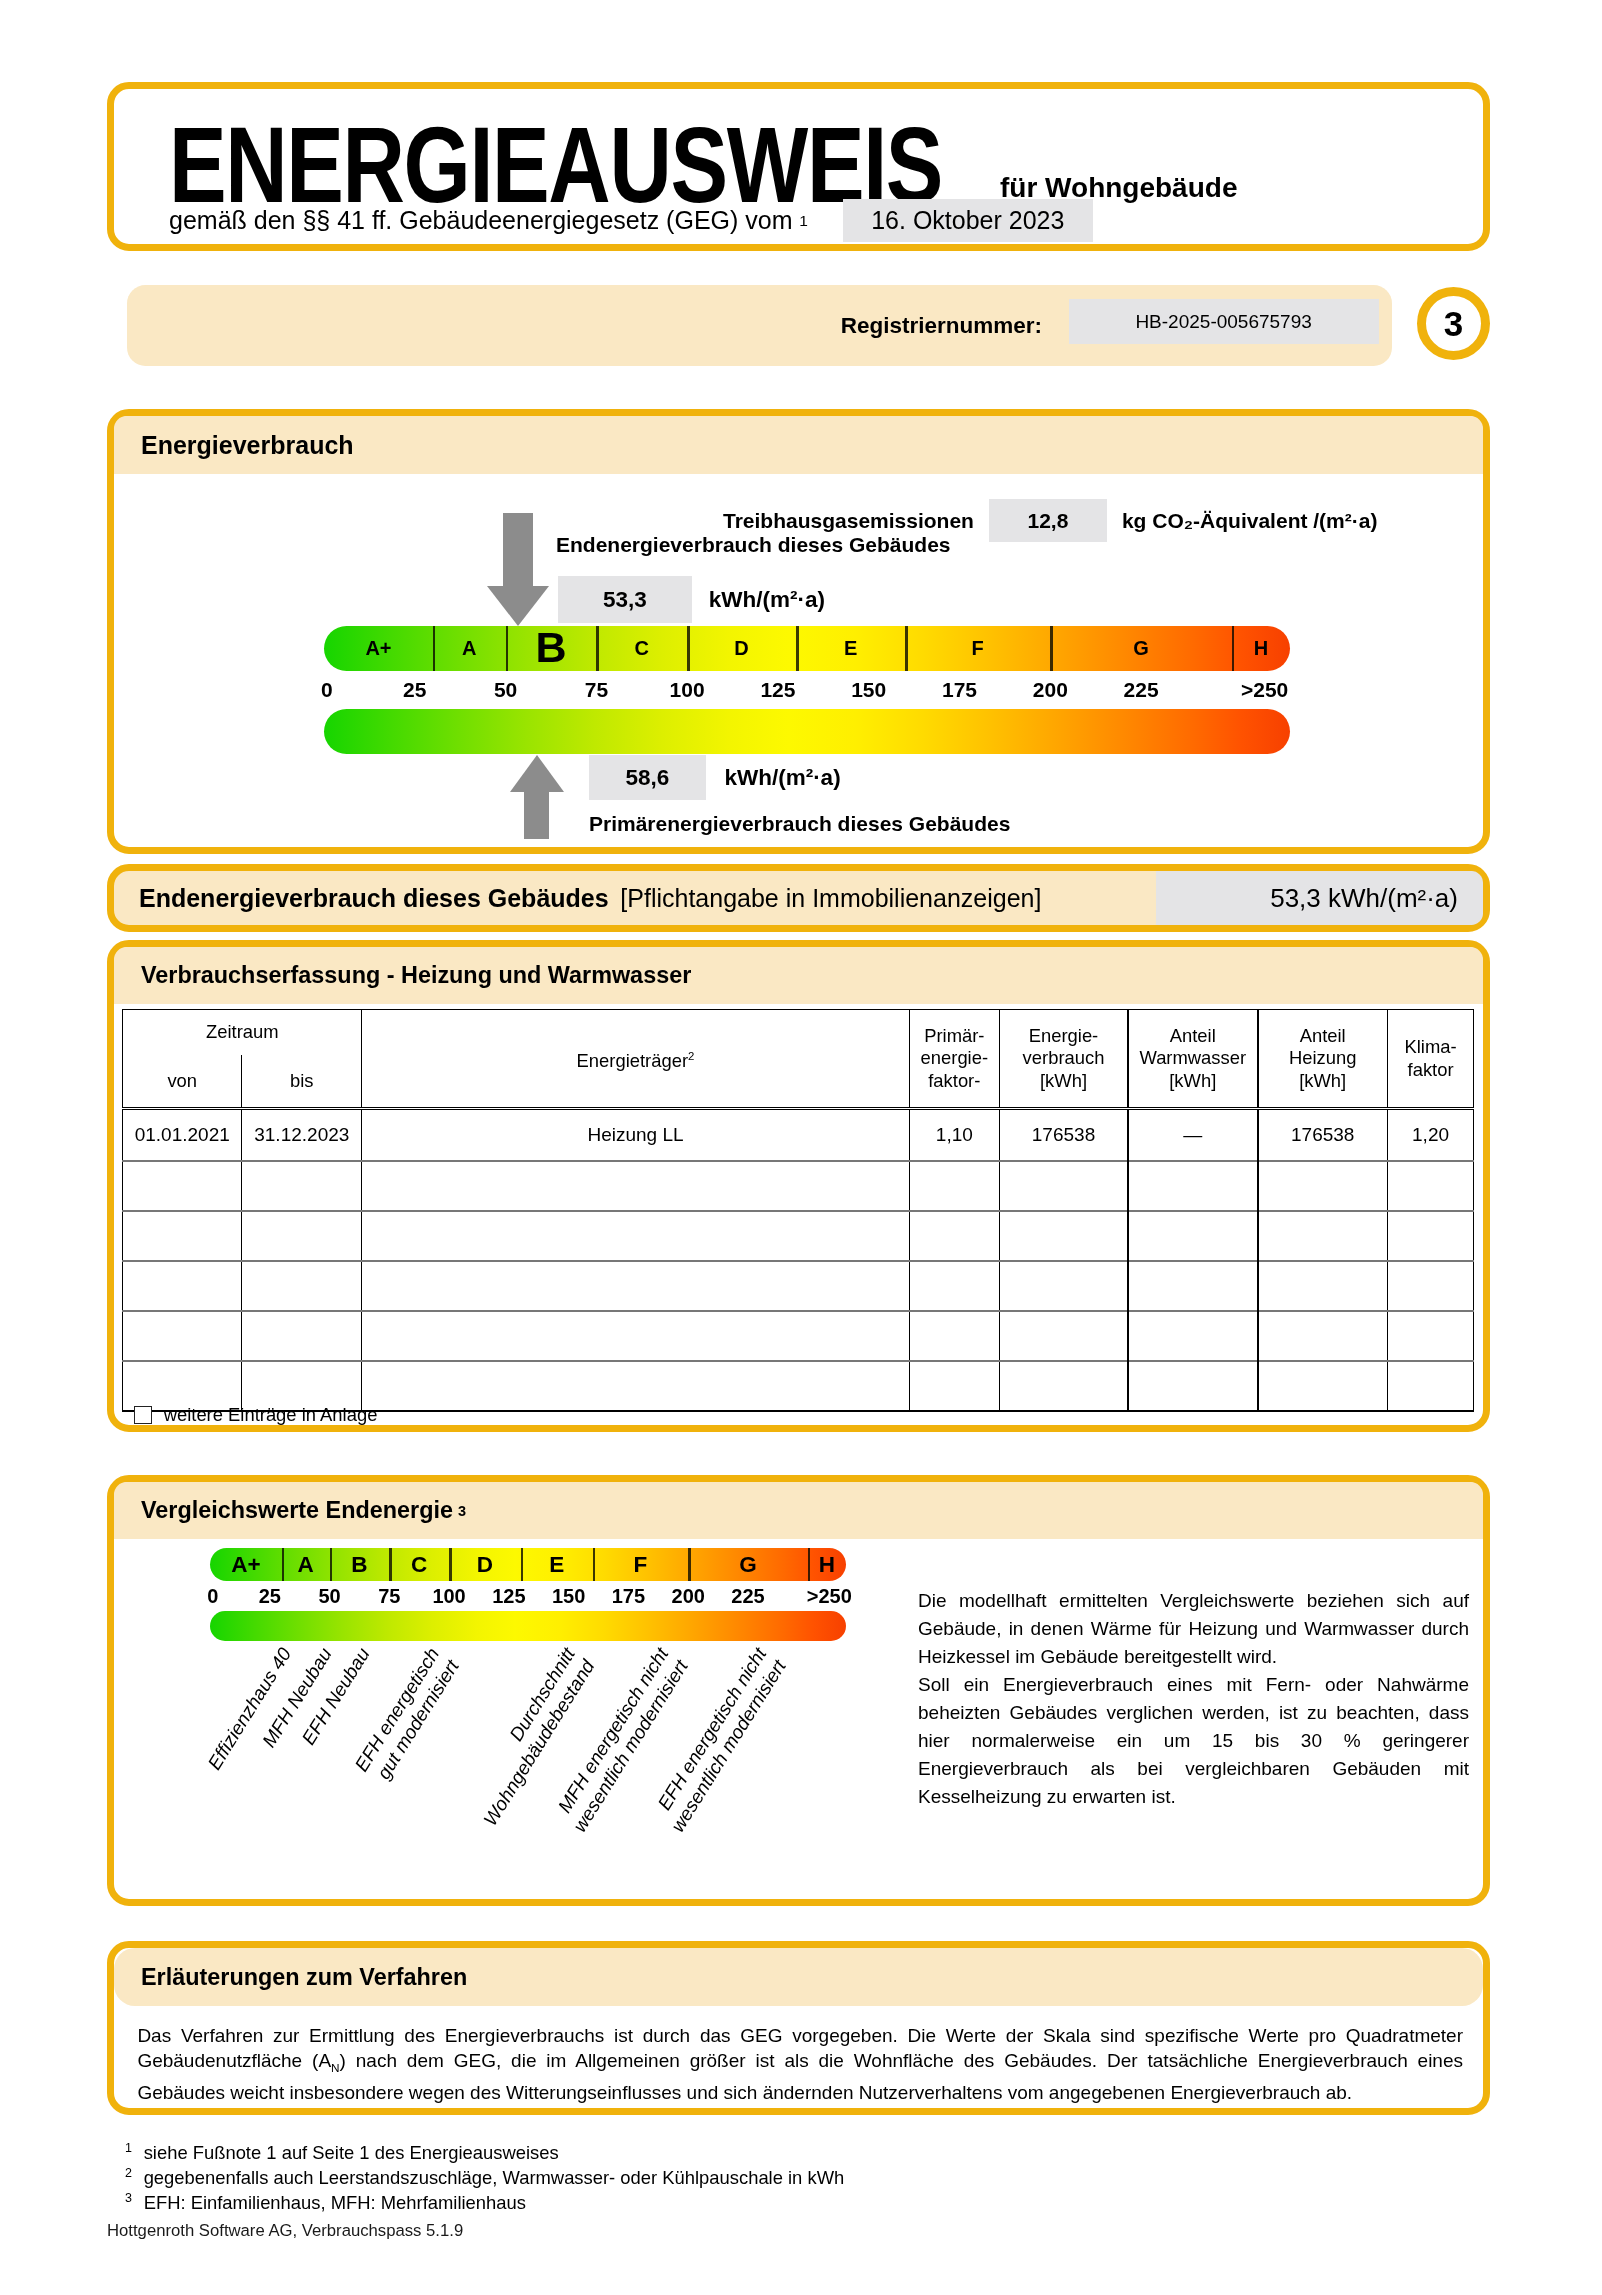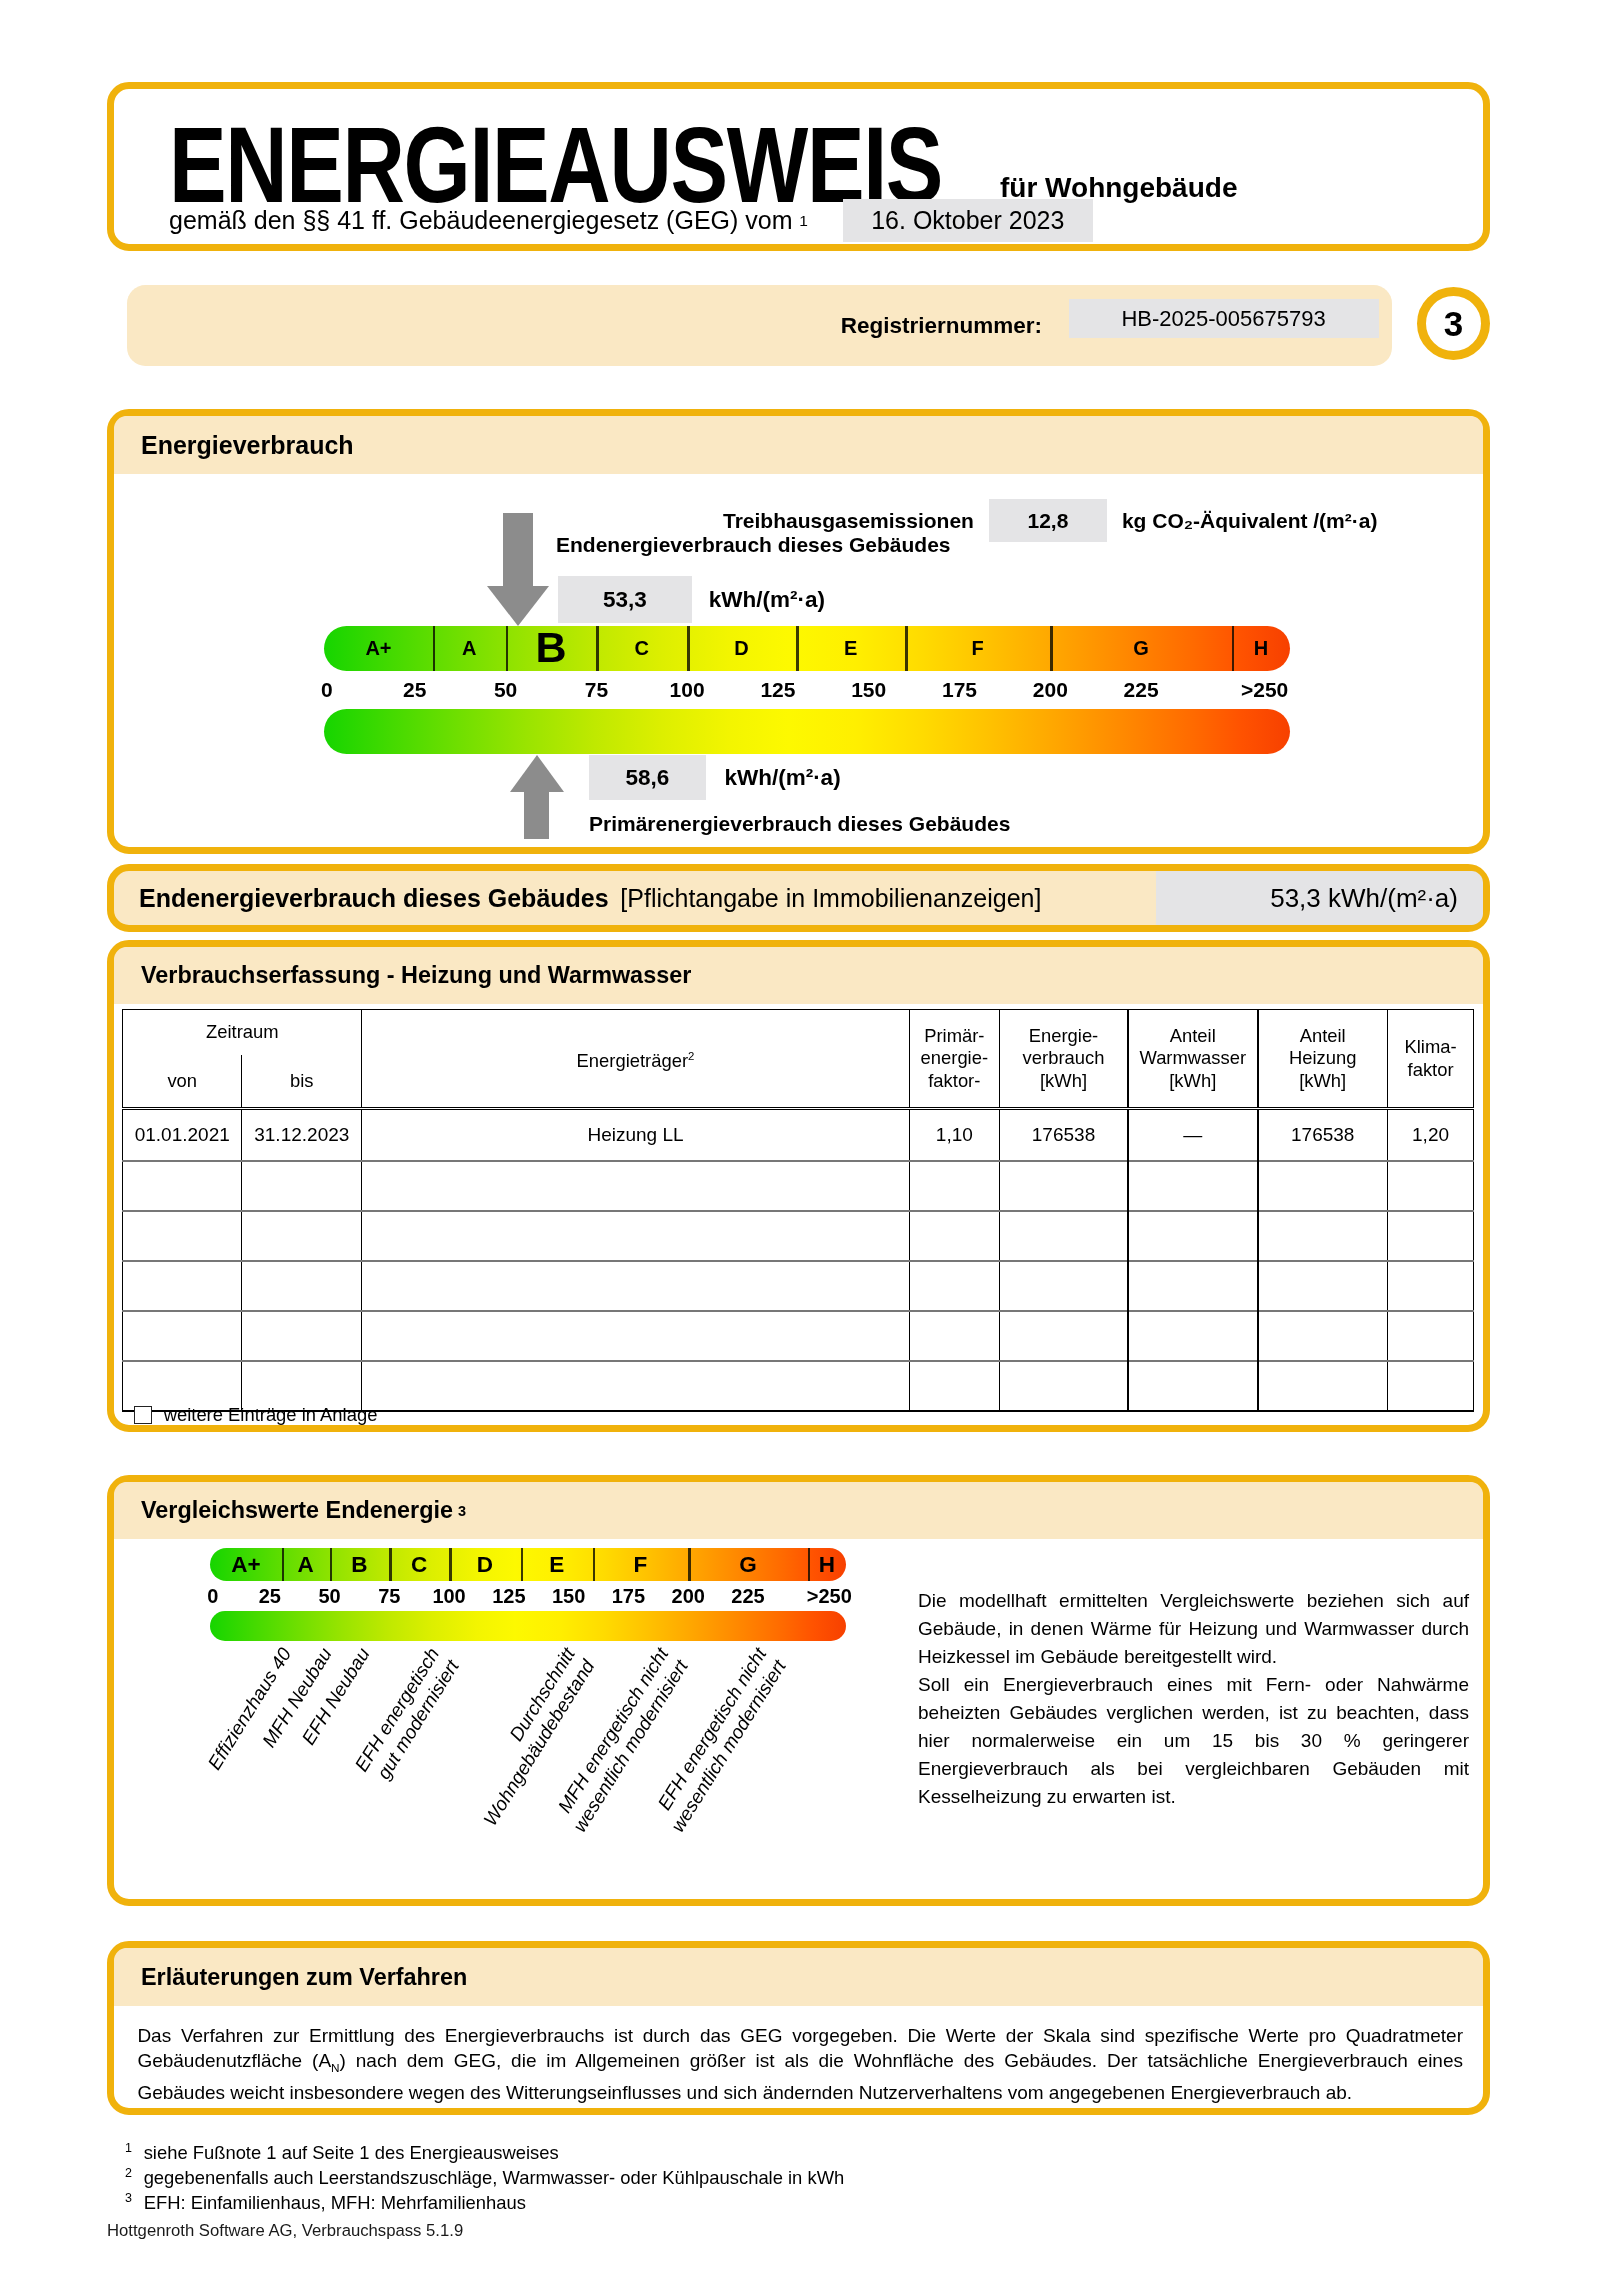--- a/index.html
+++ b/index.html
@@ -29,21 +29,21 @@
   #title-sub { position:absolute; left:886px; top:83px; font-size:28px; font-weight:bold; }
   #law-row { position:absolute; left:55px; top:110px; display:flex; align-items:center; font-size:25px; }
   #law-date { width:250px; height:43px; margin-left:35px; font-size:25px; }
   
   #reg-band {
     position:absolute; left:127px; top:285px; width:1265px; height:81px;
     background:#FAE8C4; border-radius:18.4px;
   }
   #reg-heading { position:absolute; left:27px; top:0; bottom:0; display:flex; align-items:center; font-size:22.5px; font-weight:bold; }
   #reg-label { position:absolute; right:350px; top:0; bottom:0; display:flex; align-items:center; font-size:22.5px; font-weight:bold; }
-  #reg-value { position:absolute; right:13.4px; top:14px; width:310px; height:39px; font-size:22px; }
+  #reg-value { position:absolute; right:13.4px; top:14px; width:310px; height:45px; font-size:19px; }
   #page-circle {
     position:absolute; left:1417px; top:287px; width:73px; height:73px; box-sizing:border-box;
     border:9.2px solid #F0B20C; border-radius:50%; background:#fff;
     display:flex; align-items:center; justify-content:center; font-size:35px; font-weight:bold;
   }
   
   .scale { position:absolute; }
   .scale-band { position:relative; width:100%; }
   .grad {
     background:linear-gradient(90deg,#16d500 0%,#44da00 7%,#70df00 14%,#9ae400 21%,
@@ -407,21 +407,21 @@
       </div>
   </div>
 
   <div id="cmp-text">
     <p>Die modellhaft ermittelten Vergleichswerte beziehen sich auf Gebäude, in denen Wärme für Heizung und Warmwasser durch Heizkessel im Gebäude bereitgestellt wird.</p>
     <p>Soll ein Energieverbrauch eines mit Fern- oder Nahwärme beheizten Gebäudes verglichen werden, ist zu beachten, dass hier normalerweise ein um 15 bis 30 % geringerer Energieverbrauch als bei vergleichbaren Gebäuden mit Kesselheizung zu erwarten ist.</p>
   </div>
 </div>
 
 <div class="gold-box" style="top:1941px;height:174px;">
-  <div class="box-header" style="height:58px;font-size:23.4px;">Erläuterungen zum Verfahren</div>
+  <div class="box-header" style="height:58px;font-size:23.4px;border-radius:21px;">Erläuterungen zum Verfahren</div>
   <div id="expl-text">
     <span>Das Verfahren zur Ermittlung des Energieverbrauchs ist durch das GEG vorgegeben. Die Werte der Skala sind spezifische Werte pro Quadratmeter Gebäudenutzfläche (A</span><sub class="small">N</sub><span>) nach dem GEG, die im Allgemeinen größer ist als die Wohnfläche des Gebäudes. Der tatsächliche Energieverbrauch eines Gebäudes weicht insbesondere wegen des Witterungseinflusses und sich ändernden Nutzerverhaltens vom angegebenen Energieverbrauch ab.</span>
   </div>
 </div>
 
 <div class="footnote" style="top:2141px;text-align:center;">
   <sup>1</sup><span>siehe Fußnote 1 auf Seite 1 des Energieausweises</span>
 </div>
 <div class="footnote" style="top:2166px;">
   <sup>2</sup><span>gegebenenfalls auch Leerstandszuschläge, Warmwasser- oder Kühlpauschale in kWh</span>

